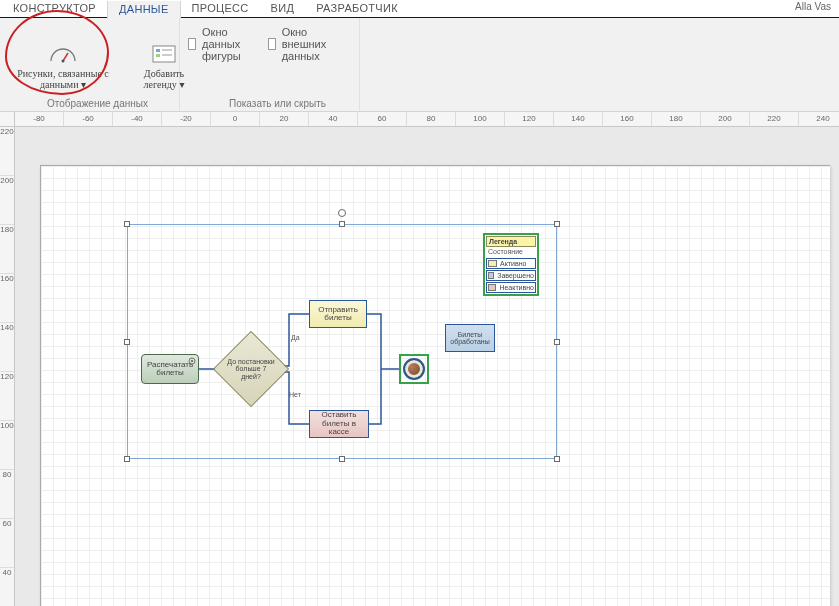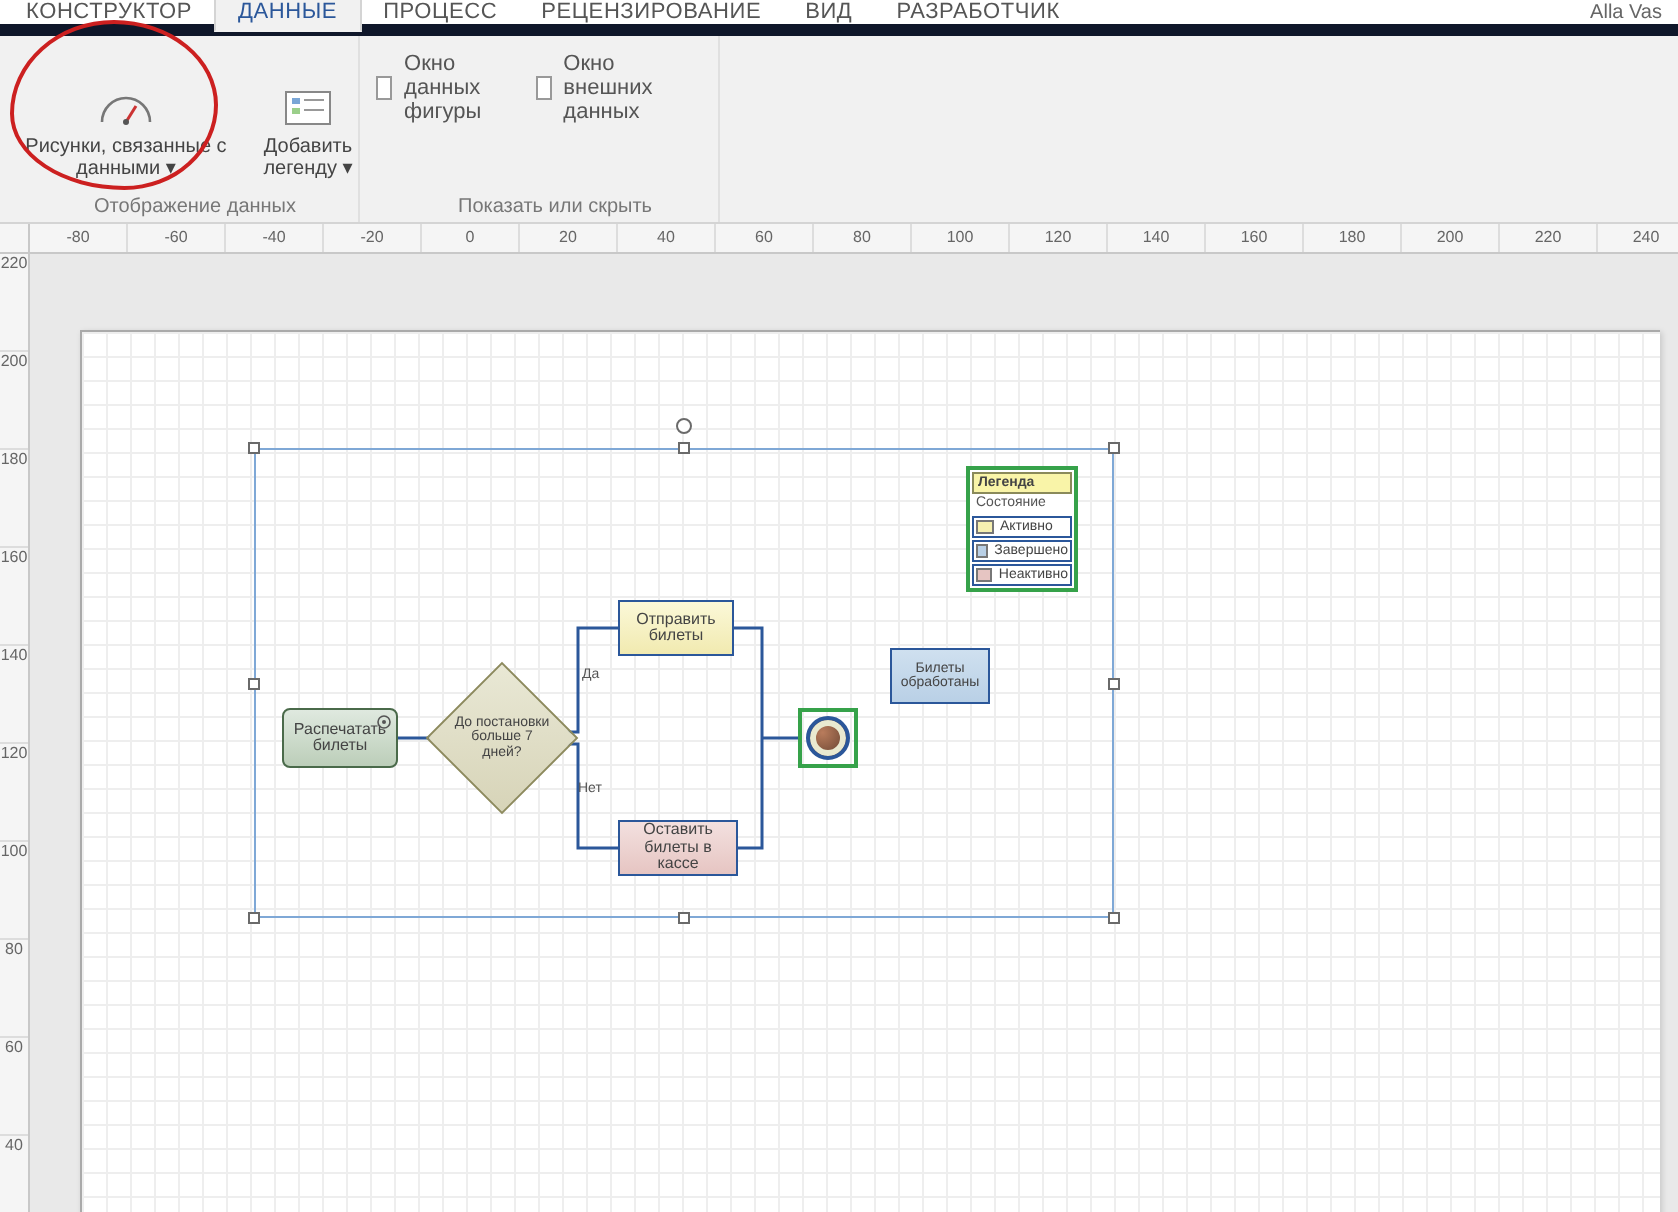--- a/index.html
+++ b/index.html
@@ -11,21 +11,21 @@
     height: 606px;
     overflow: hidden;
     color: #444;
   }
   
   .tabs {
     display: flex;
     align-items: center;
     height: 18px;
     background: #fff;
-    border-bottom: 6px solid #0f172a;
+    border-bottom: 1px solid #0f172a;
     padding-left: 2px;
     position: relative;
   }
   .tab {
     padding: 2px 11px 3px 11px;
     font-size: 11px;
     color: #555;
     letter-spacing: 0.3px;
     cursor: pointer;
   }
@@ -65,21 +65,22 @@
     position: absolute;
     bottom: 2px;
     font-size: 10px;
     color: #777;
     width: 100%;
     text-align: center;
     margin-top: 19px;
   }
   .group-body {
     display: flex;
-    gap: 6px;
+    gap: 16px;
+    font-family: Liberation Serif, serif;
   }
   .big-btn {
     display: flex;
     flex-direction: column;
     align-items: center;
     gap: 3px;
     width: 60px;
     color: #444;
     text-align: center;
     font-size: 10px;
@@ -267,21 +268,20 @@
   }
   svg.conn{position:absolute;pointer-events:none;}
 </style>
 </head>
 <body>
 
 <div class="tabs">
   <div class="tab">КОНСТРУКТОР</div>
   <div class="tab active">ДАННЫЕ</div>
   <div class="tab">ПРОЦЕСС</div>
-  <div class="tab">РЕЦЕНЗИРОВАНИЕ</div>
   <div class="tab">ВИД</div>
   <div class="tab">РАЗРАБОТЧИК</div>
   <div class="user">Alla Vas</div>
 </div>
 
 <div class="ribbon">
   <div class="annotation-circle"></div>
 
   <div class="group" style="width:180px;">
     <div class="group-body">

